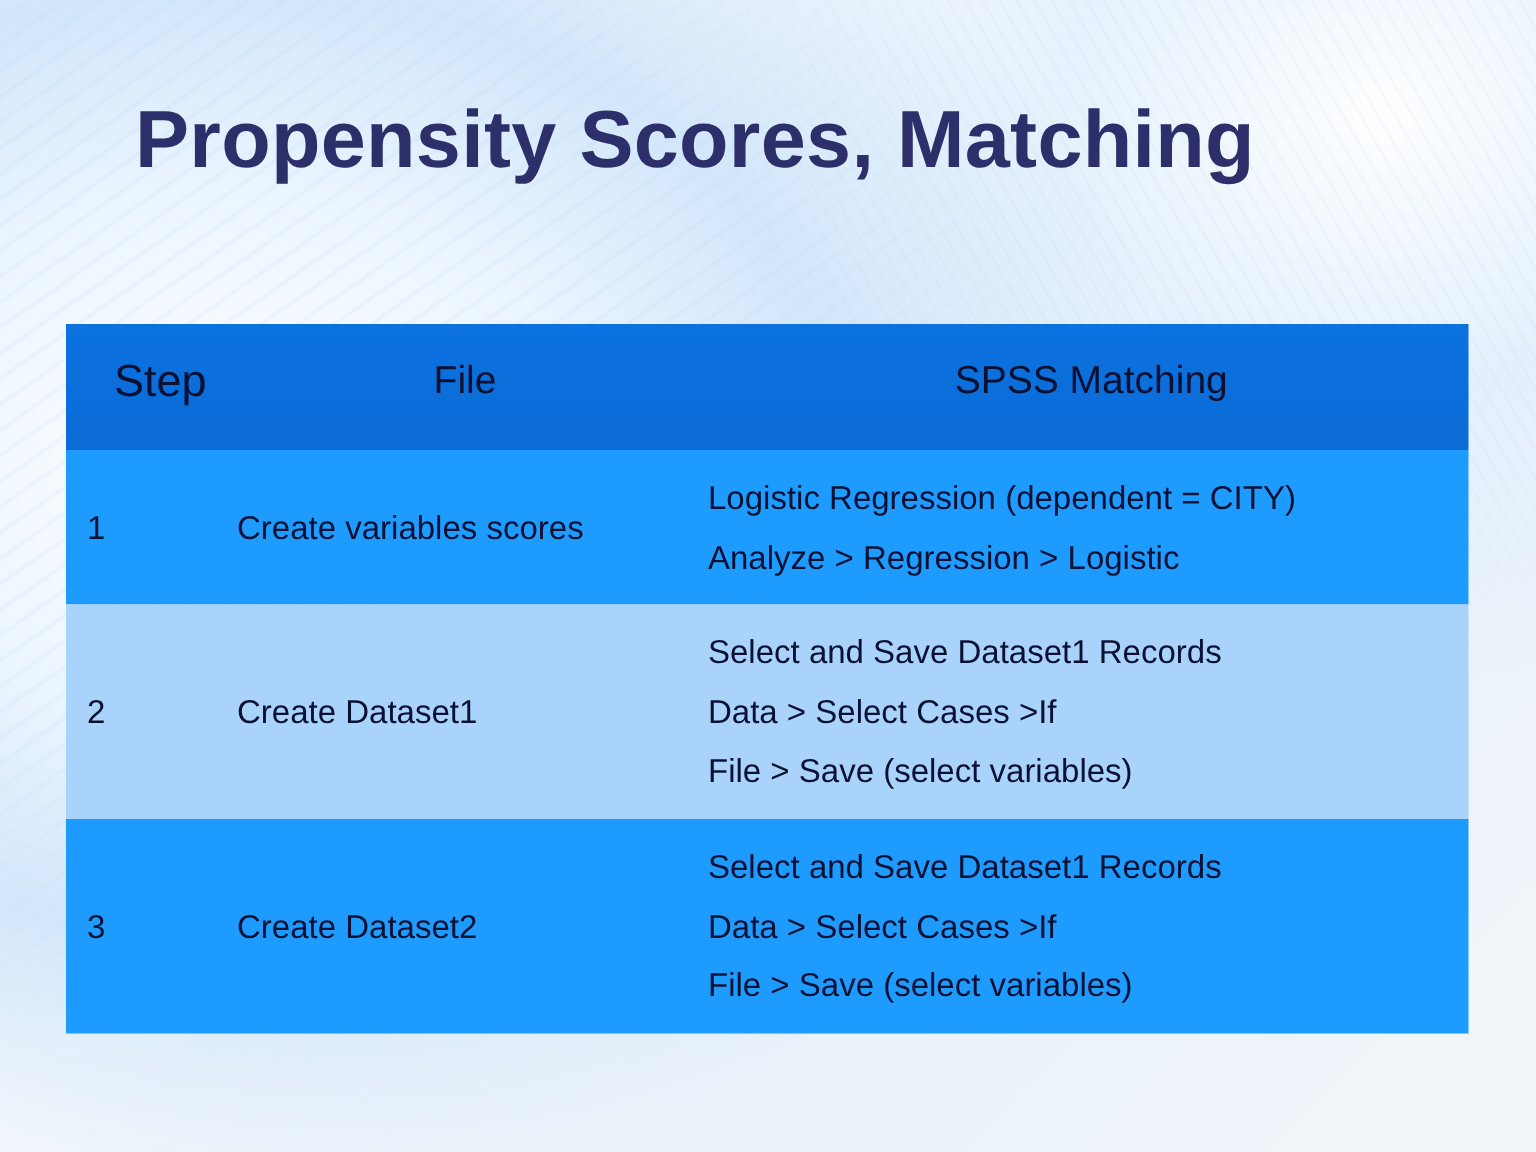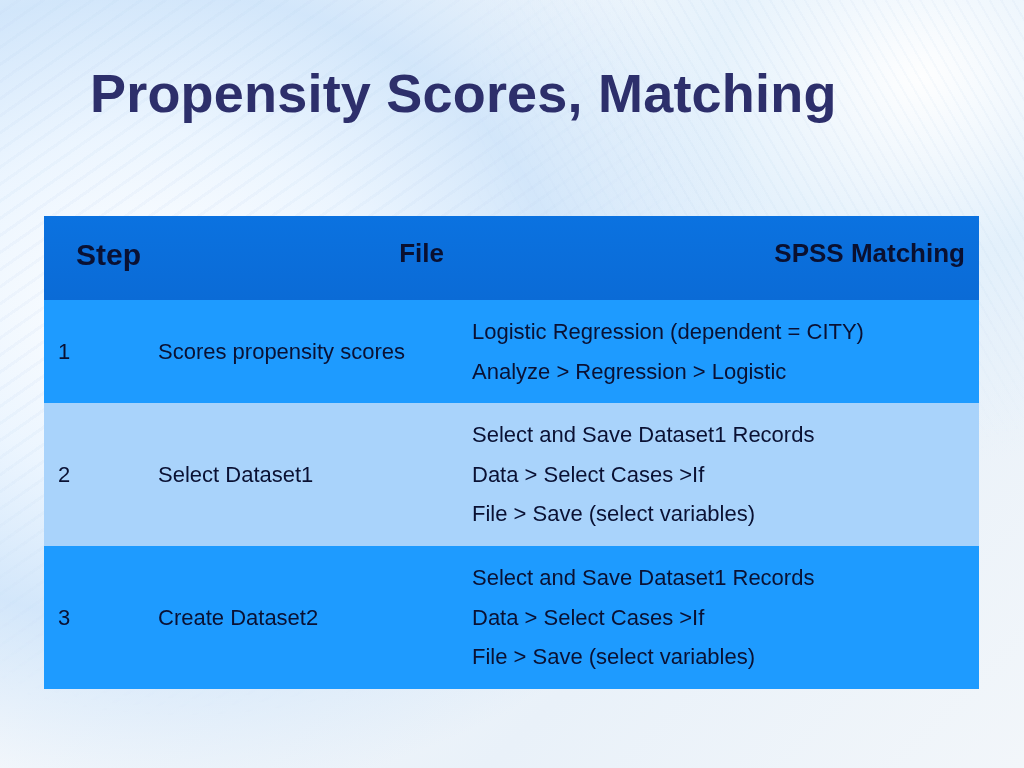--- a/index.html
+++ b/index.html
@@ -76,22 +76,22 @@
     border-collapse: collapse;
     table-layout: fixed;
   }
   .tbl col.c-step { width: 100px; }
   .tbl col.c-task { width: 314px; }
   .tbl col.c-cmd  { width: 521px; }
 
   .tbl th {
     background: linear-gradient(#0b72e0, #0b6bd6);
     color: #0a1030;
-    text-align: right;
-    font-weight: 700;
+    text-align: center;
+    font-weight: 400;
     font-size: 26px;
     padding: 22px 14px 28px 32px;
     vertical-align: top;
   }
   .tbl th.step-hd { font-size: 30px; color: #0a1133; }
 
   .tbl td {
     font-size: 22px;
     padding: 12px 14px;
     line-height: 1.8;
@@ -120,29 +120,29 @@
     <thead>
       <tr>
         <th class="step-hd">Step</th>
         <th>File</th>
         <th>SPSS Matching</th>
       </tr>
     </thead>
     <tbody>
       <tr class="row-a">
         <td>1</td>
-        <td>Scores propensity scores</td>
+        <td>Create variables scores</td>
         <td>
           <span class="cmd-line">Logistic Regression (dependent = CITY)</span>
           <span class="cmd-line">Analyze &gt; Regression &gt; Logistic</span>
         </td>
       </tr>
       <tr class="row-b">
         <td>2</td>
-        <td>Select Dataset1</td>
+        <td>Create Dataset1</td>
         <td>
           <span class="cmd-line">Select and Save Dataset1 Records</span>
           <span class="cmd-line">Data &gt; Select Cases &gt;If</span>
           <span class="cmd-line">File &gt; Save (select variables)</span>
         </td>
       </tr>
       <tr class="row-a">
         <td>3</td>
         <td>Create Dataset2</td>
         <td>

